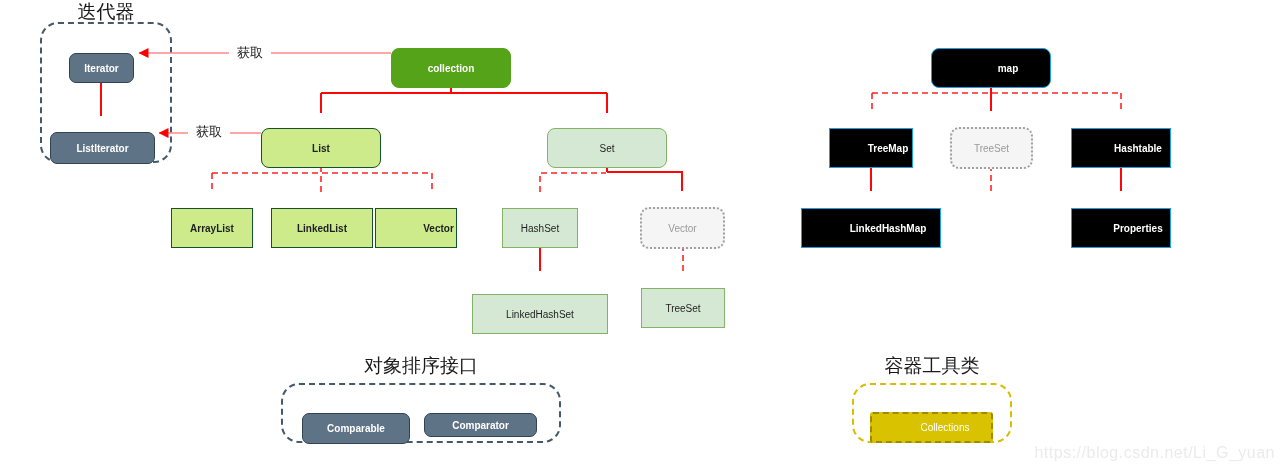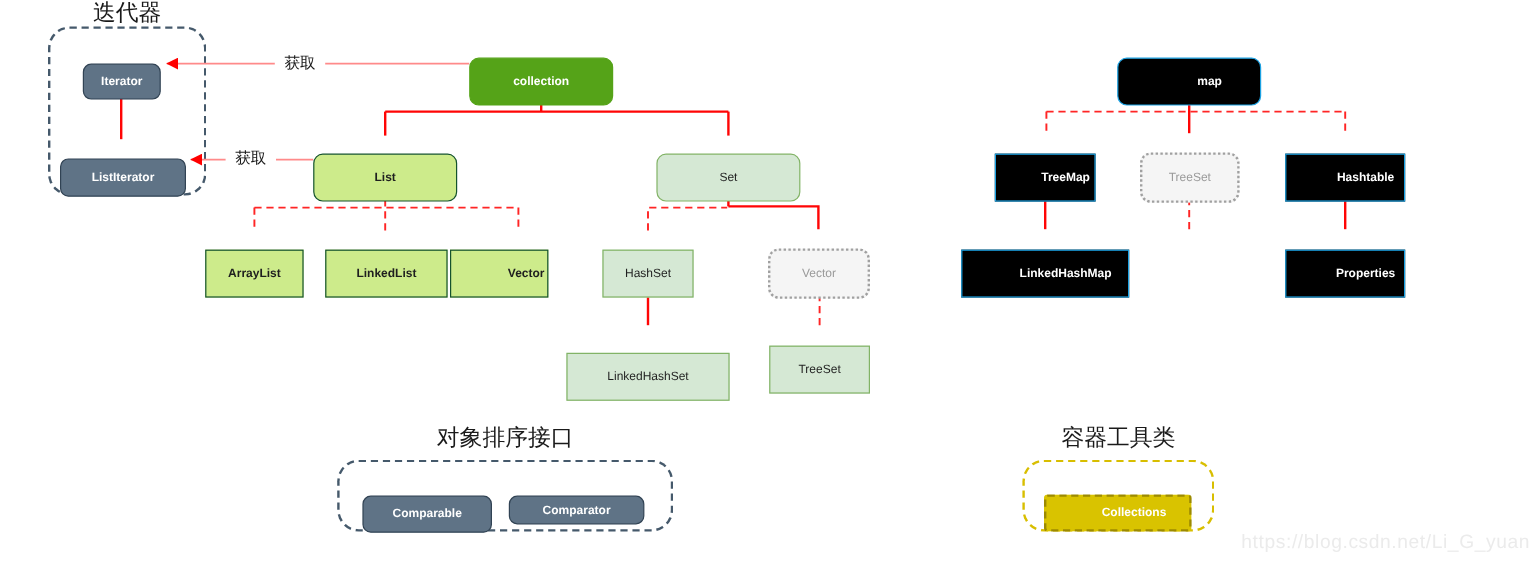--- a/index.html
+++ b/index.html
@@ -15,21 +15,21 @@
   }
   .dkgreen{background:#55a318;border:1px solid #55a318;border-radius:8px;color:#ffffff;font-weight:bold;}
   .blue{background:#000000;border:1px solid #1ba1e2;color:#ffffff;font-weight:bold;padding-left:34px;}
   .blue.rounded{border-radius:8px;}
   .ltgreen{background:#cdeb8b;border:1px solid #14532d;font-weight:bold;}
   .ltgreen.rounded{border-radius:8px;}
   .palegreen{background:#d5e8d4;border:1px solid #82b366;}
   .palegreen.rounded{border-radius:8px;}
   .graydot{background:#f5f5f5;border:2px dotted #a0a0a0;border-radius:9px;color:#9a9a9a;}
   .slate{background:#5f7386;border:1px solid #314354;border-radius:7px;color:#ffffff;font-weight:bold;}
-  .yellow{background:#d9c300;border:2px dashed #9c8a00;border-radius:3px;color:#ffffff;font-weight:bold;padding-left:27px;}
+  .yellow{background:#d9c300;border:2px dashed #9c8a00;border-radius:3px;color:#ffffff;font-weight:normal;padding-left:27px;}
   .grp{position:absolute;z-index:0;border-radius:18px;box-sizing:border-box;}
   .grp.slate-border{border:2px dashed #45596b;}
   .grp.yellow-border{border:2px dashed #d8be00;}
   .grp-title{
     position:absolute;z-index:2;text-align:center;font-size:19px;color:#1a1a1a;
     line-height:18px;
   }
   .edge-label{
     position:absolute;z-index:3;background:#ffffff;font-size:13px;color:#1a1a1a;
     text-align:center;line-height:16px;padding:0 3px;

